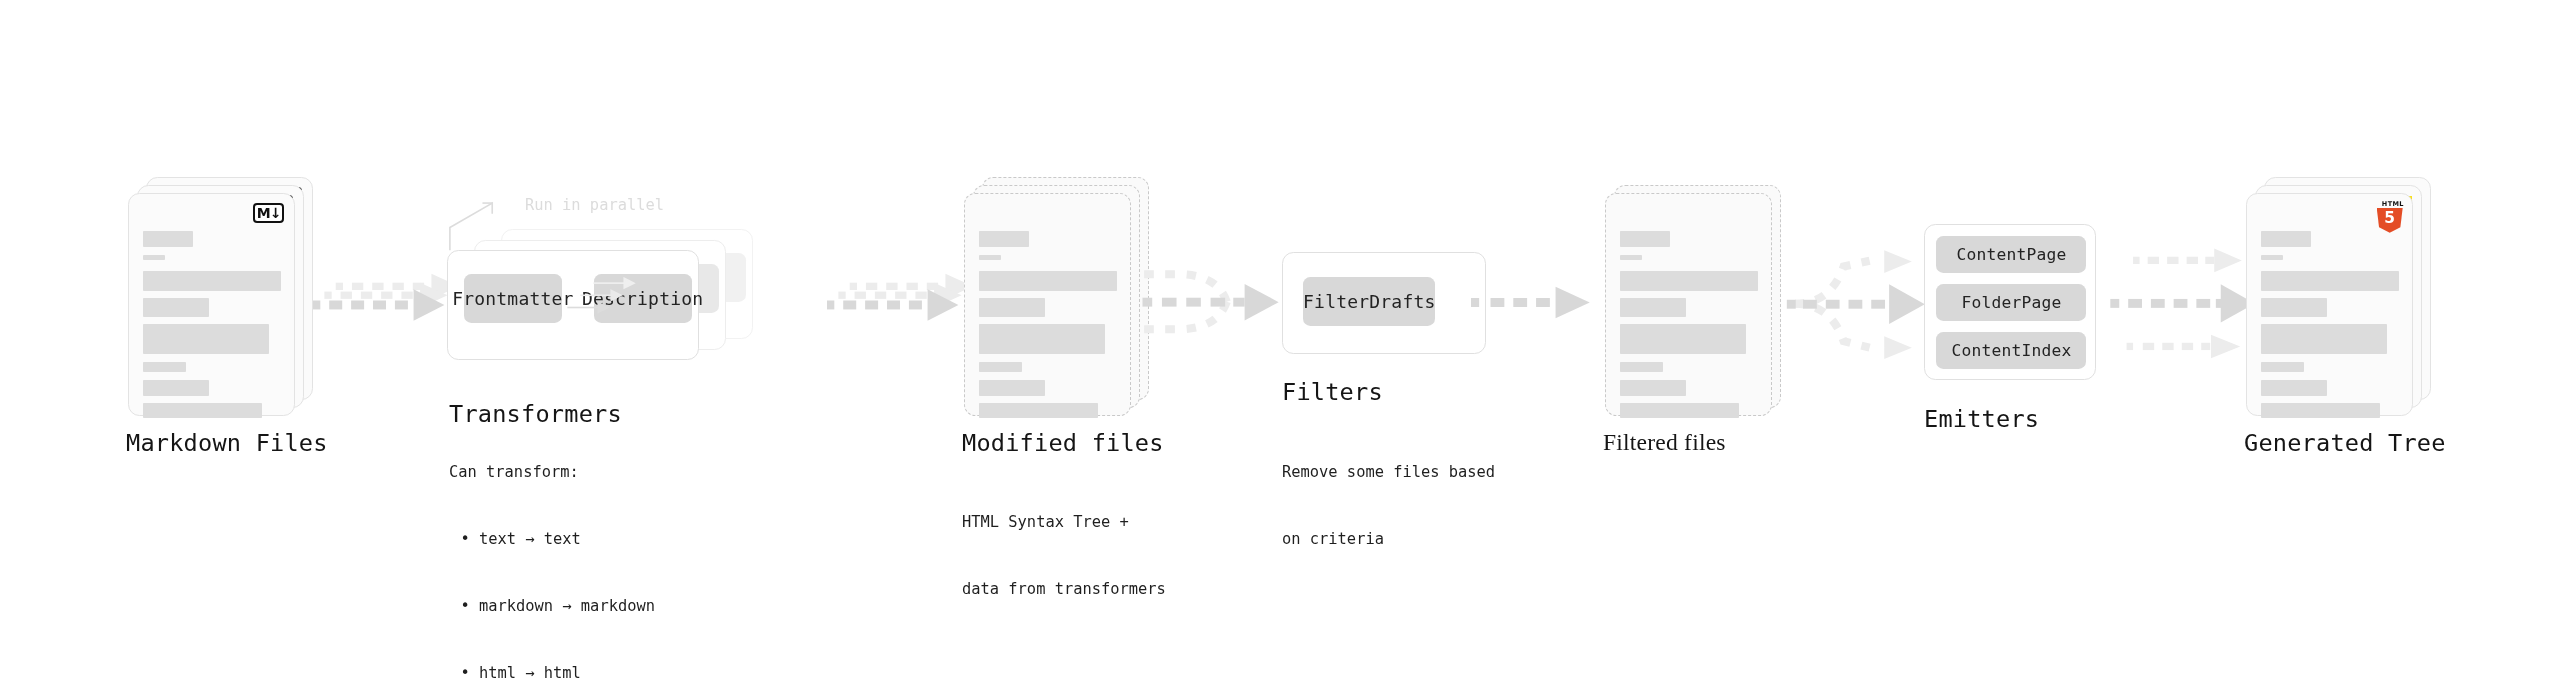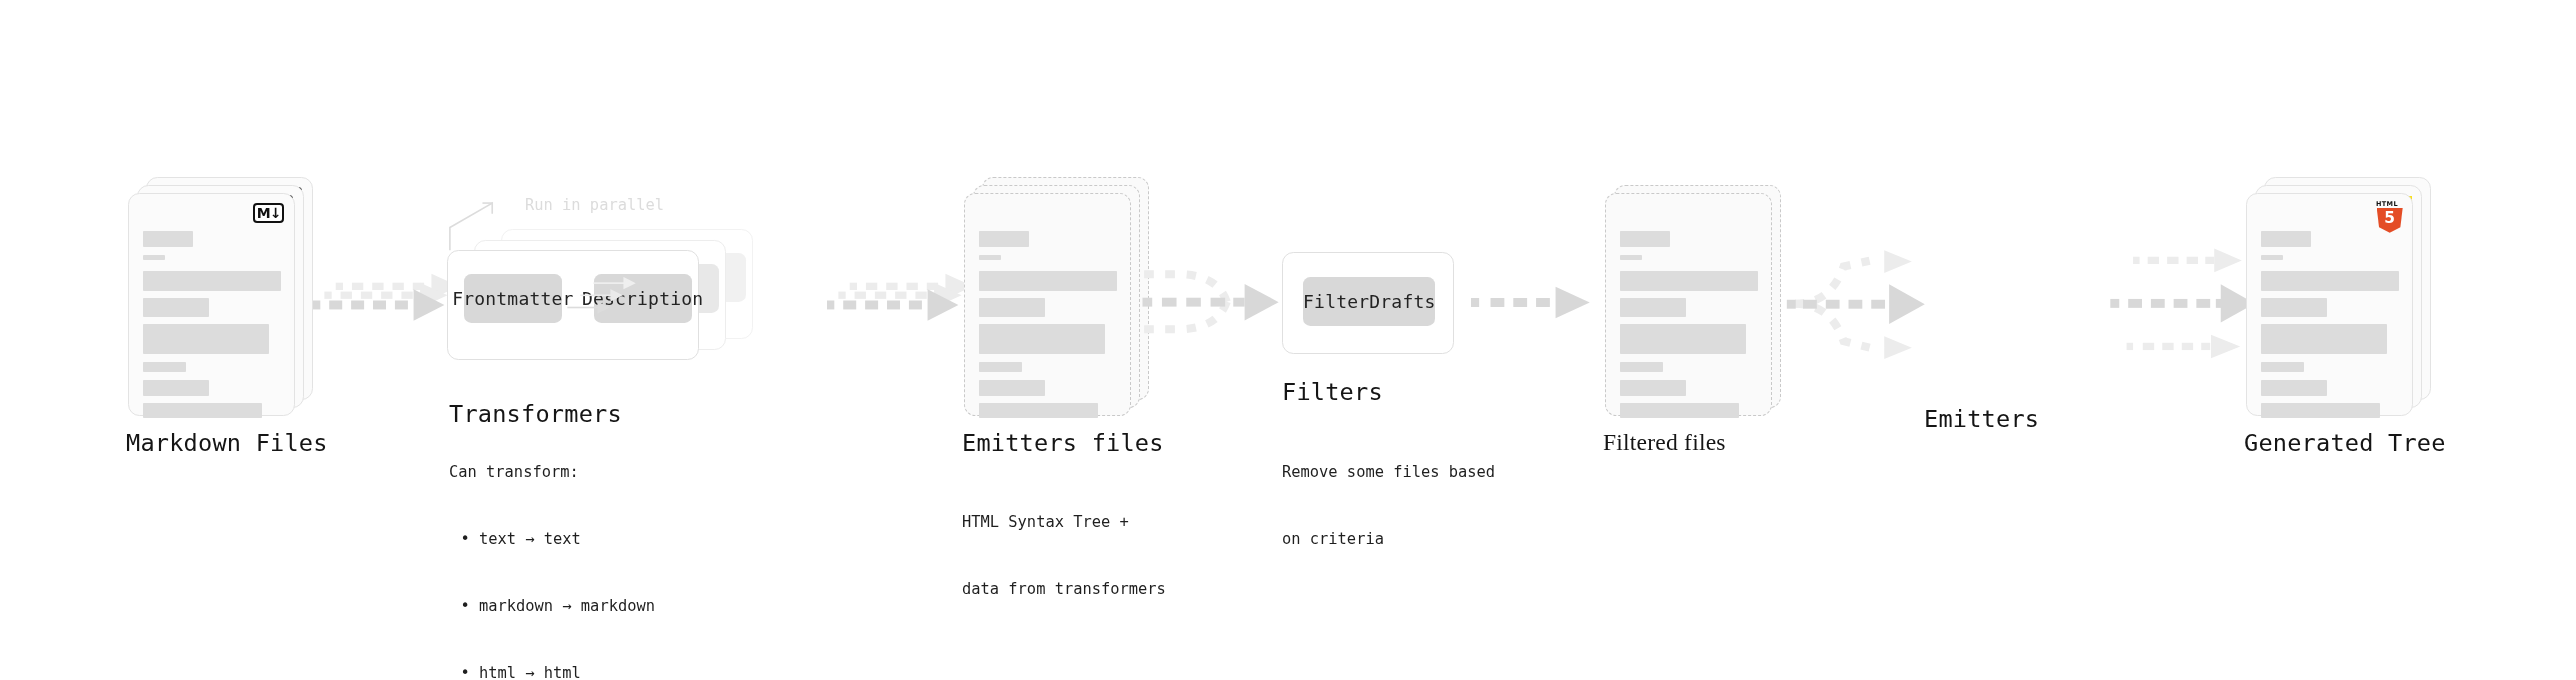--- a/index.html
+++ b/index.html
@@ -46,21 +46,21 @@
     display:flex;align-items:center;justify-content:center;
     font-family:"DejaVu Sans","Liberation Sans",sans-serif;
     font-weight:700;font-size:14px;line-height:1;color:#111;
     letter-spacing:-0.8px;
   }
 
   
   .h5{width:28px;height:32.5px;position:relative;}
   .h5 .word{
     position:absolute;top:-0.8px;left:0;width:100%;
-    text-align:left;font-family:"DejaVu Sans","Liberation Sans",sans-serif;
+    text-align:right;font-family:"DejaVu Sans","Liberation Sans",sans-serif;
     font-weight:700;font-size:6.5px;letter-spacing:0.4px;color:#111;
   }
   .h5 .shield{
     position:absolute;top:7.3px;left:0.8px;width:26px;height:25px;
     background:#e44d26;
     clip-path:polygon(0 0,100% 0,91% 78%,50% 100%,9% 78%);
   }
   .h5 .shield::after{
     content:"5";position:absolute;inset:0;
     display:flex;align-items:center;justify-content:center;
@@ -262,42 +262,42 @@
           <div class="bar" style="width:100%;height:20.3px;"></div>
           <div class="bar" style="width:48%;height:18.7px;"></div>
           <div class="bar" style="width:91%;height:30px;"></div>
           <div class="bar" style="width:31%;height:10.6px;"></div>
           <div class="bar" style="width:48%;height:16.3px;"></div>
           <div class="bar" style="width:86%;height:14.6px;"></div>
         </div>
       </div>
     </div>
   </div>
-  <div class="title" style="left:962px;top:429px;">Emitters files</div>
+  <div class="title" style="left:962px;top:429px;">Modified files</div>
   <div class="sub" style="left:962px;top:466px;">
     <div>HTML Syntax Tree +</div>
     <div>data from transformers</div>
   </div>
 
   <svg style="left:1136px;top:256px;" width="154" height="98" viewBox="0 0 190 120">
     <g fill="none" stroke="#ececec" stroke-width="10" stroke-dasharray="12 14" stroke-linecap="butt">
       <path d="M10,22 L52,22 Q100,22 112,56"></path>
       <path d="M10,90 L52,90 Q100,90 112,56"></path>
     </g>
     <g fill="#d8d8d8">
       <rect x="8" y="51" width="12" height="11"></rect>
       <rect x="32" y="51" width="18" height="11"></rect>
       <rect x="62" y="51" width="18" height="11"></rect>
       <rect x="92" y="51" width="18" height="11"></rect>
       <rect x="120" y="51" width="14" height="11"></rect>
       <polygon points="134,34 176,56.5 134,79"></polygon>
     </g>
   </svg>
 
-  <div class="pbox" style="left:1282px;top:252px;width:172px;height:102px;">
+  <div class="pbox" style="left:1282px;top:252px;width:204px;height:102px;">
     <div class="chip" style="position:absolute;left:20.3px;top:24.4px;width:132px;height:49px;">FilterDrafts</div>
   </div>
   <div class="title" style="left:1282px;top:378px;">Filters</div>
   <div class="sub" style="left:1282px;top:416px;">
     <div>Remove some files based</div>
     <div>on criteria</div>
   </div>
 
   <svg style="left:1471px;top:284px;" width="122" height="37" viewBox="0 0 150 45">
     <g fill="#d8d8d8">
@@ -340,20 +340,25 @@
     <g fill="#d8d8d8">
       <rect x="8" y="81" width="11" height="11"></rect>
       <rect x="28" y="81" width="17" height="11"></rect>
       <rect x="56" y="81" width="17" height="11"></rect>
       <rect x="84" y="81" width="17" height="11"></rect>
       <rect x="112" y="81" width="17" height="11"></rect>
       <polygon points="134,62 178,86.5 134,111"></polygon>
     </g>
   </svg>
 
+  <div class="pbox" style="left:1924px;top:224px;width:172px;height:156px;">
+    <div class="chip" style="position:absolute;left:11.4px;top:11.4px;width:150px;height:37px;font-size:16.3px;">ContentPage</div>
+    <div class="chip" style="position:absolute;left:11.4px;top:59px;width:150px;height:37px;font-size:16.3px;">FolderPage</div>
+    <div class="chip" style="position:absolute;left:11.4px;top:107px;width:150px;height:37px;font-size:16.3px;">ContentIndex</div>
+  </div>
   <div class="title" style="left:1924px;top:405px;">Emitters</div>
 
   <svg style="left:2110px;top:234px;" width="163" height="138" viewBox="0 0 200 170">
     <g fill="#ececec">
       <rect x="28" y="28" width="8" height="9"></rect>
         <rect x="46" y="28" width="14" height="9"></rect>
       <rect x="70" y="28" width="14" height="9"></rect>
         <rect x="94" y="28" width="14" height="9"></rect>
       <rect x="117" y="28" width="11" height="9"></rect>
       <polygon points="128,18 162,32.5 128,47"></polygon>

